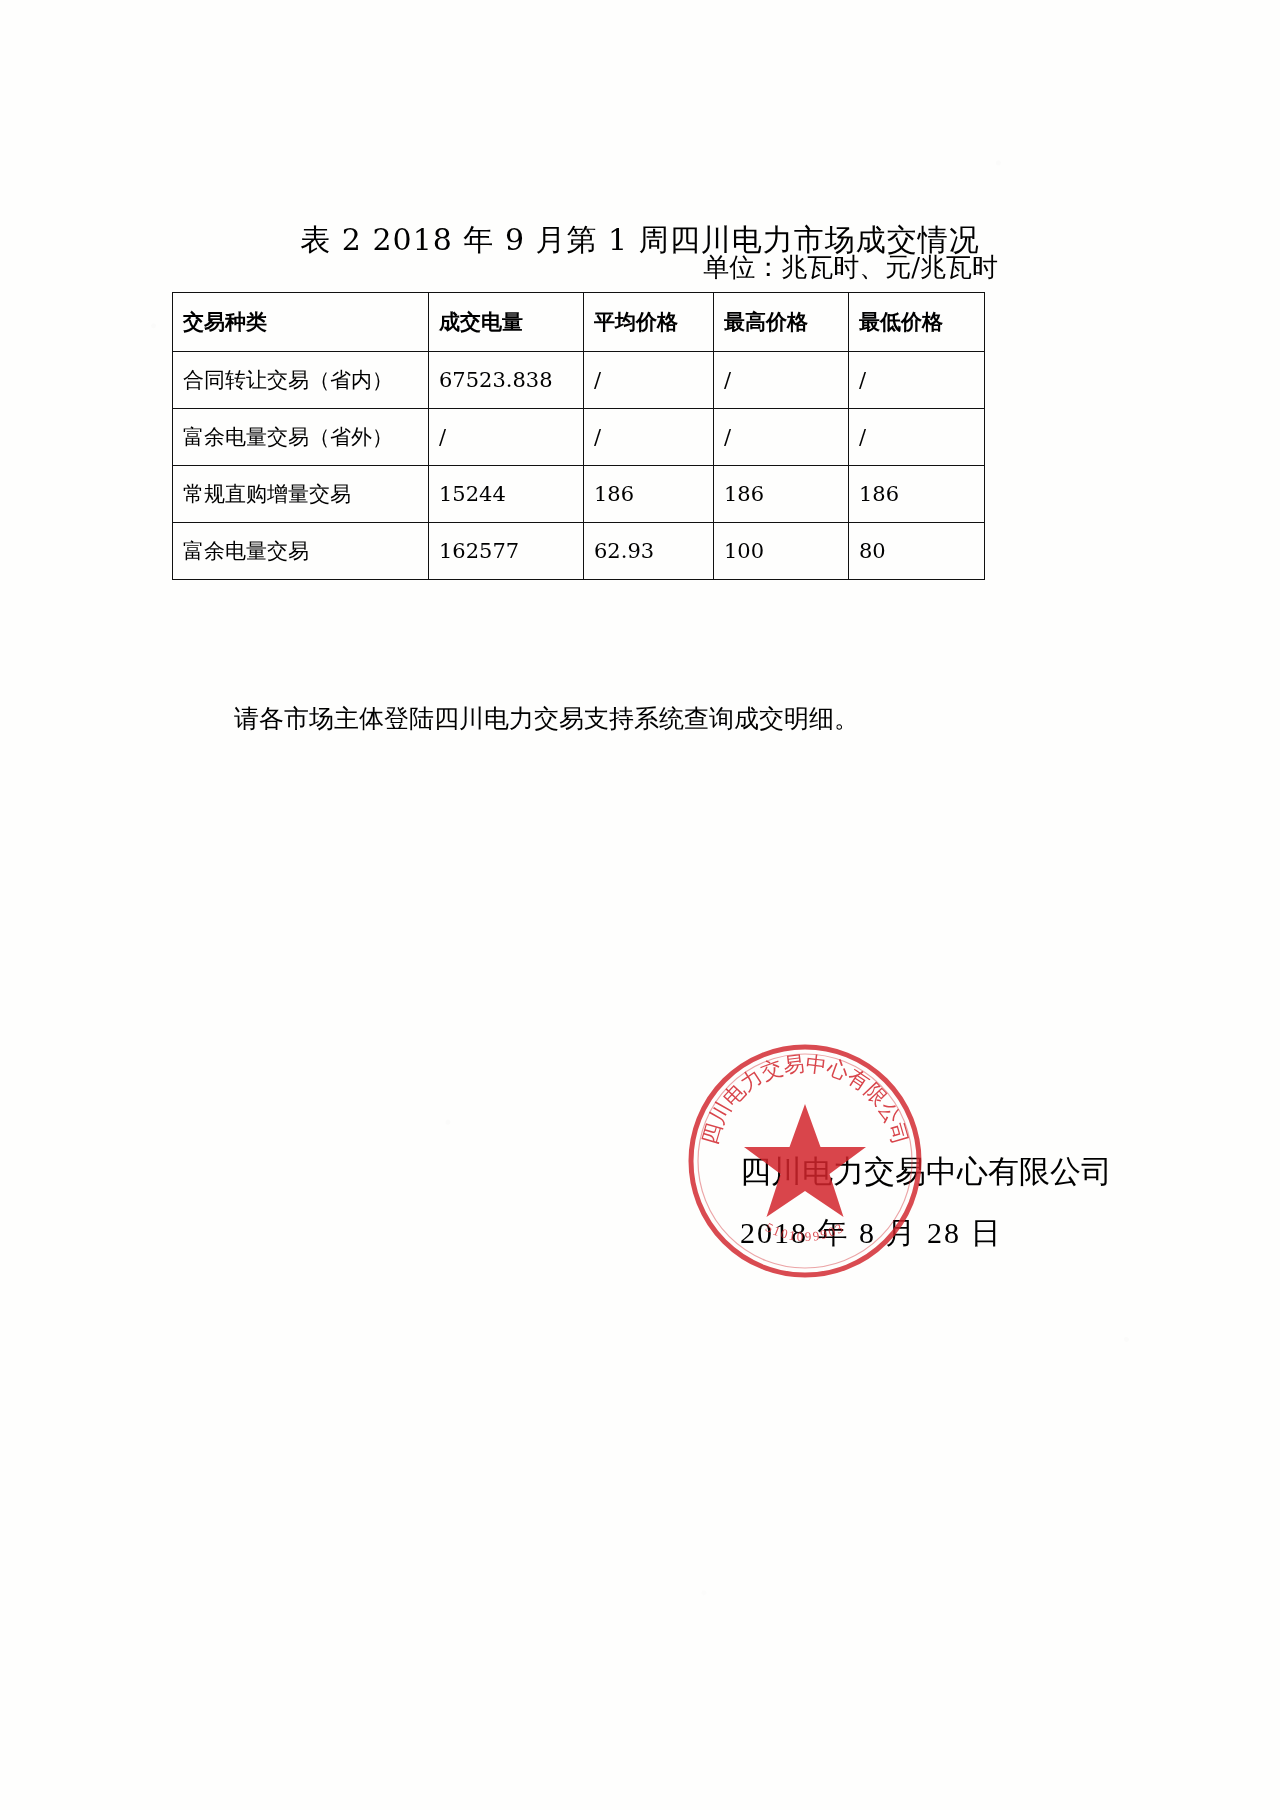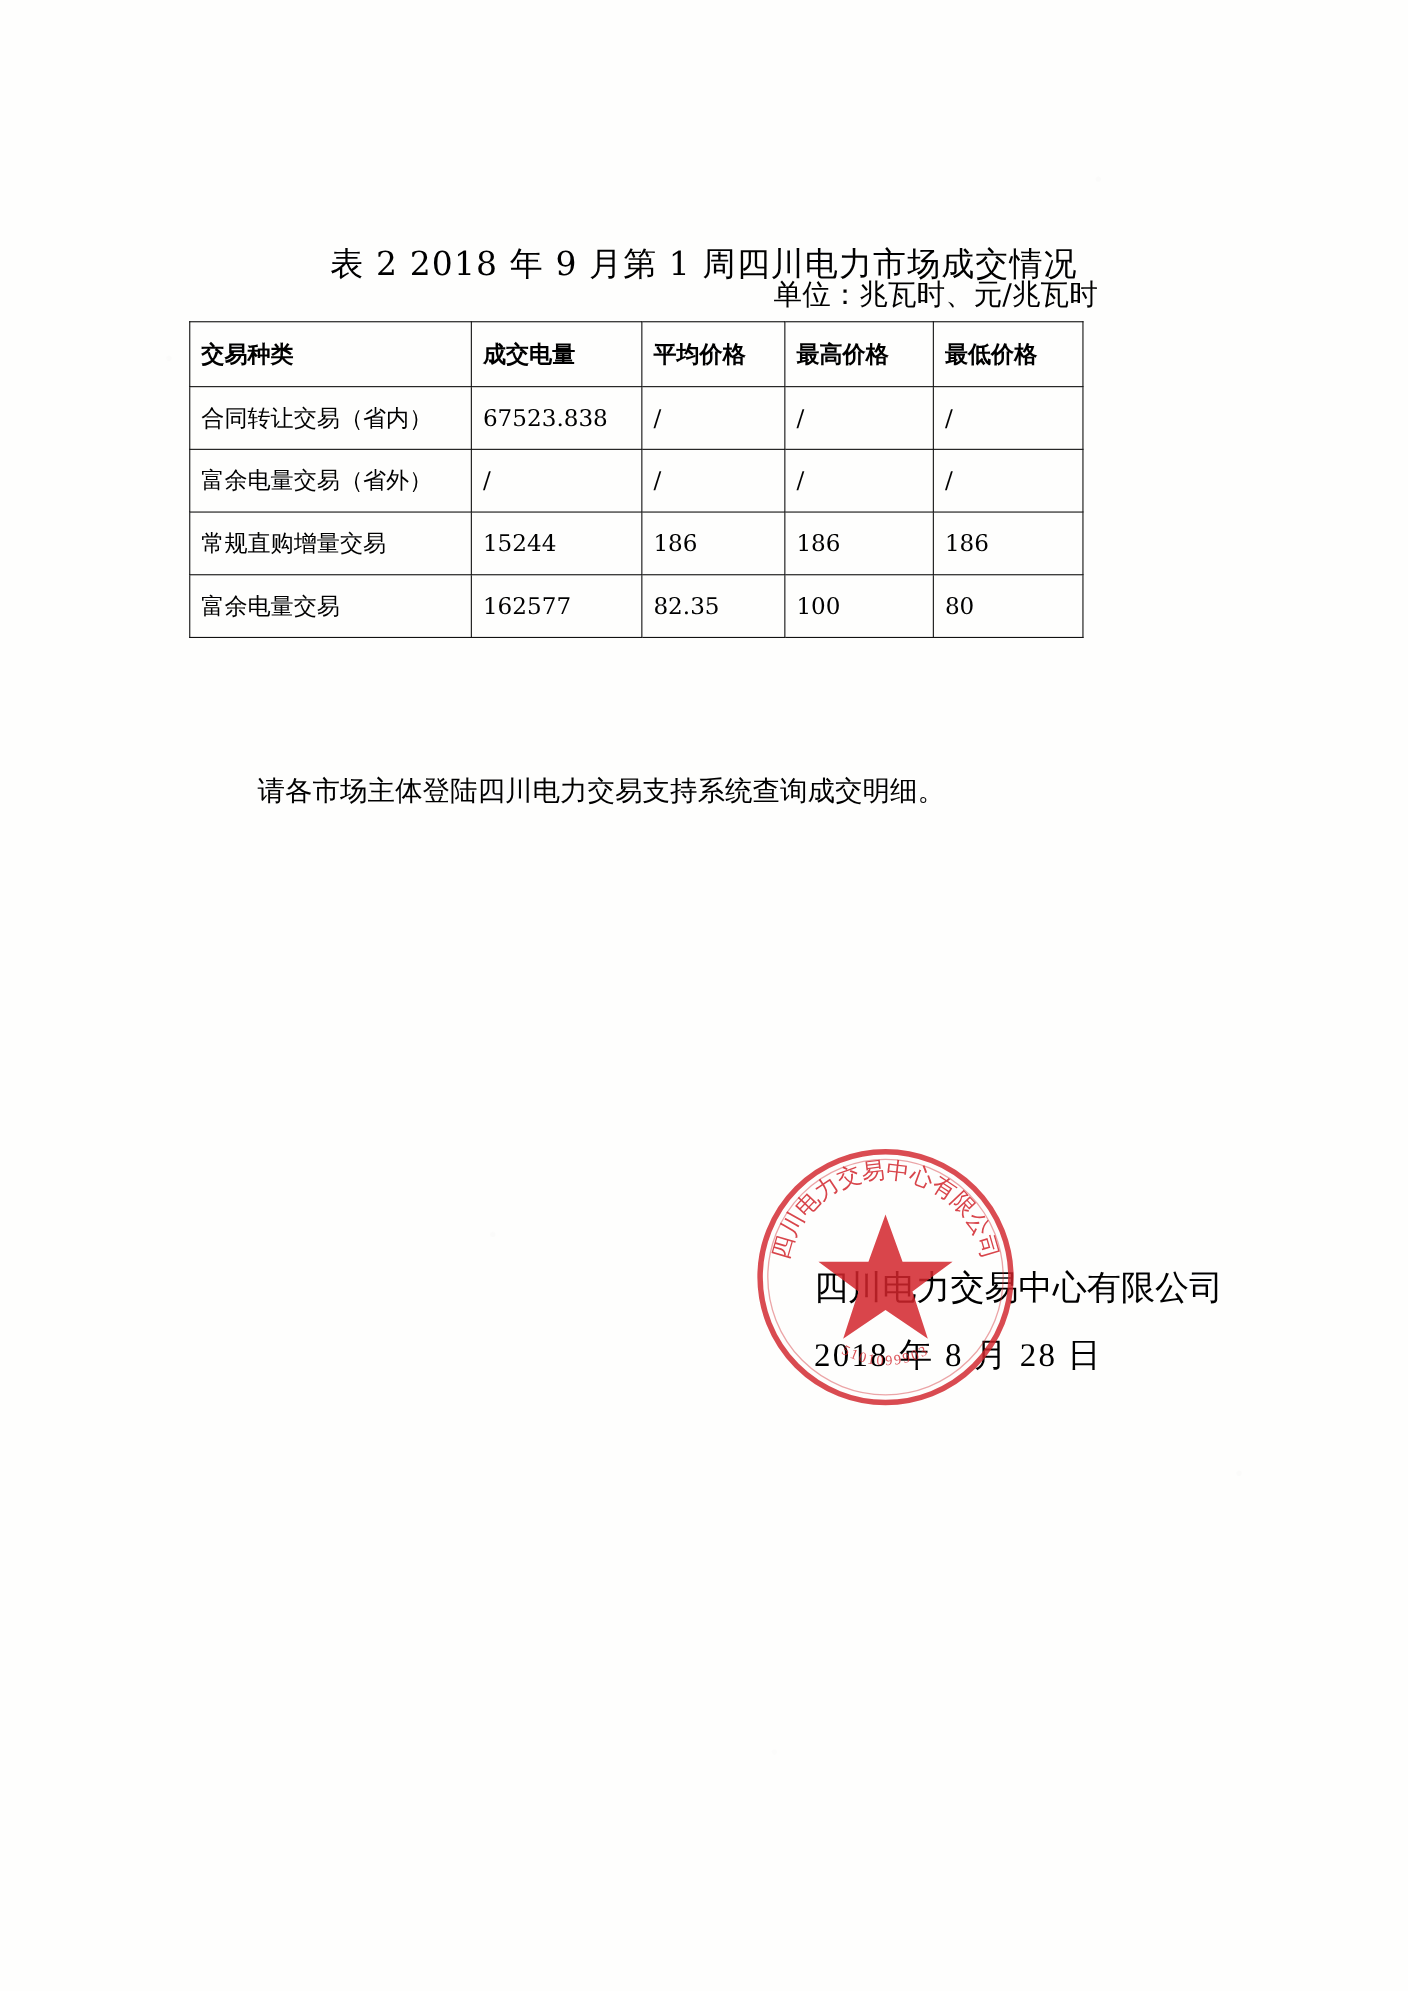--- a/index.html
+++ b/index.html
@@ -172,21 +172,21 @@
       <tr>
         <td>常规直购增量交易</td>
         <td class="num">15244</td>
         <td class="num">186</td>
         <td class="num">186</td>
         <td class="num">186</td>
       </tr>
       <tr>
         <td>富余电量交易</td>
         <td class="num">162577</td>
-        <td class="num">82.35</td>
+        <td class="num">62.93</td>
         <td class="num">100</td>
         <td class="num">80</td>
       </tr>
     </tbody>
   </table>
 
   <div class="body-para">请各市场主体登陆四川电力交易支持系统查询成交明细。</div>
 
   <div class="signature">
     <span>四川电力交易中心有限公司</span>

